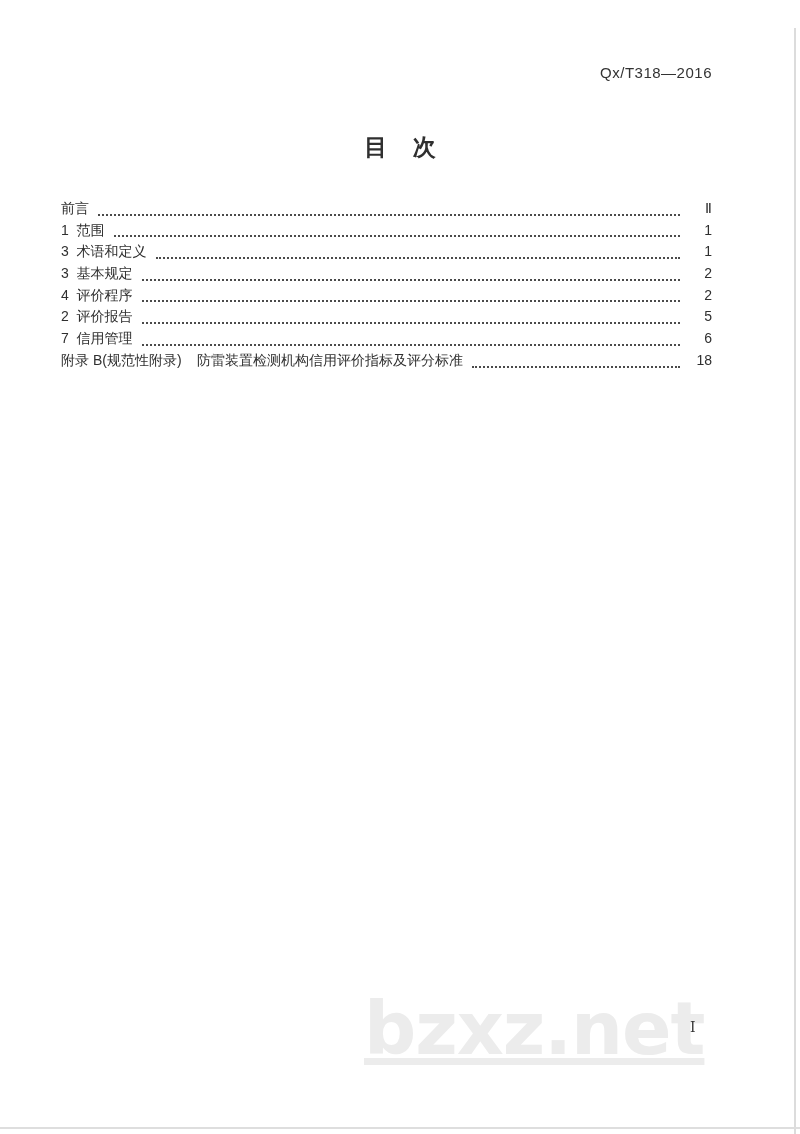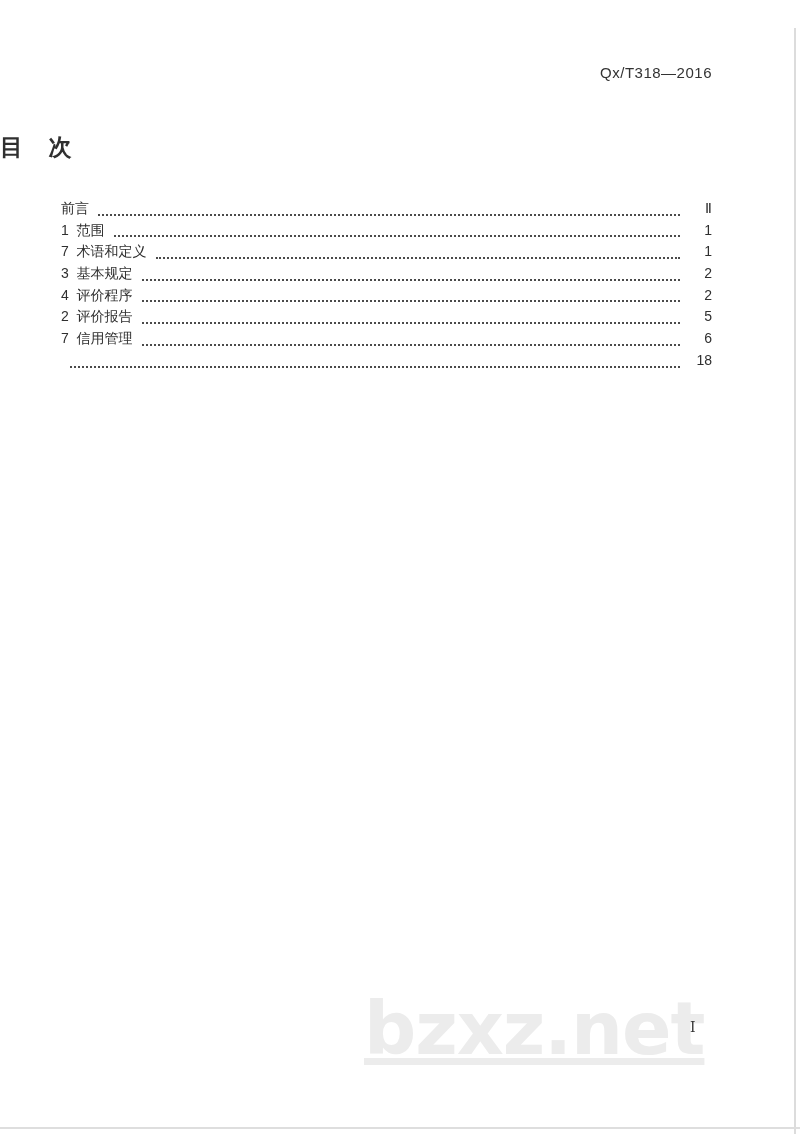--- a/index.html
+++ b/index.html
@@ -15,21 +15,21 @@
     font-size: 15px;
     letter-spacing: 0.5px;
     color: #333333;
   }
 
   .page-title {
     position: absolute;
     top: 132px;
     left: 0;
     width: 100%;
-    text-align: left;
+    text-align: center;
     font-size: 23px;
     font-weight: bold;
     color: #2f2f2f;
     white-space: pre;
   }
 
   .toc-list {
     position: absolute;
     top: 198px;
     left: 61px;
@@ -123,21 +123,21 @@
       <span class="toc-label">前言</span>
       <span class="leader"></span>
       <span class="toc-page">Ⅱ</span>
     </div>
     <div class="toc-row">
       <span class="toc-label">1  范围</span>
       <span class="leader"></span>
       <span class="toc-page">1</span>
     </div>
     <div class="toc-row">
-      <span class="toc-label">7  术语和定义</span>
+      <span class="toc-label">3  术语和定义</span>
       <span class="leader"></span>
       <span class="toc-page">1</span>
     </div>
     <div class="toc-row">
       <span class="toc-label">3  基本规定</span>
       <span class="leader"></span>
       <span class="toc-page">2</span>
     </div>
     <div class="toc-row">
       <span class="toc-label">4  评价程序</span>
@@ -148,20 +148,21 @@
       <span class="toc-label">2  评价报告</span>
       <span class="leader"></span>
       <span class="toc-page">5</span>
     </div>
     <div class="toc-row">
       <span class="toc-label">7  信用管理</span>
       <span class="leader"></span>
       <span class="toc-page">6</span>
     </div>
     <div class="toc-row">
+      <span class="toc-label">附录 B(规范性附录)    防雷装置检测机构信用评价指标及评分标准</span>
       <span class="leader"></span>
       <span class="toc-page">18</span>
     </div>
   </div>
 
   <div class="watermark">bzxz.net</div>
 
   <div class="footer-page-number">Ⅰ</div>
 
   <div class="page-right-edge"></div>

